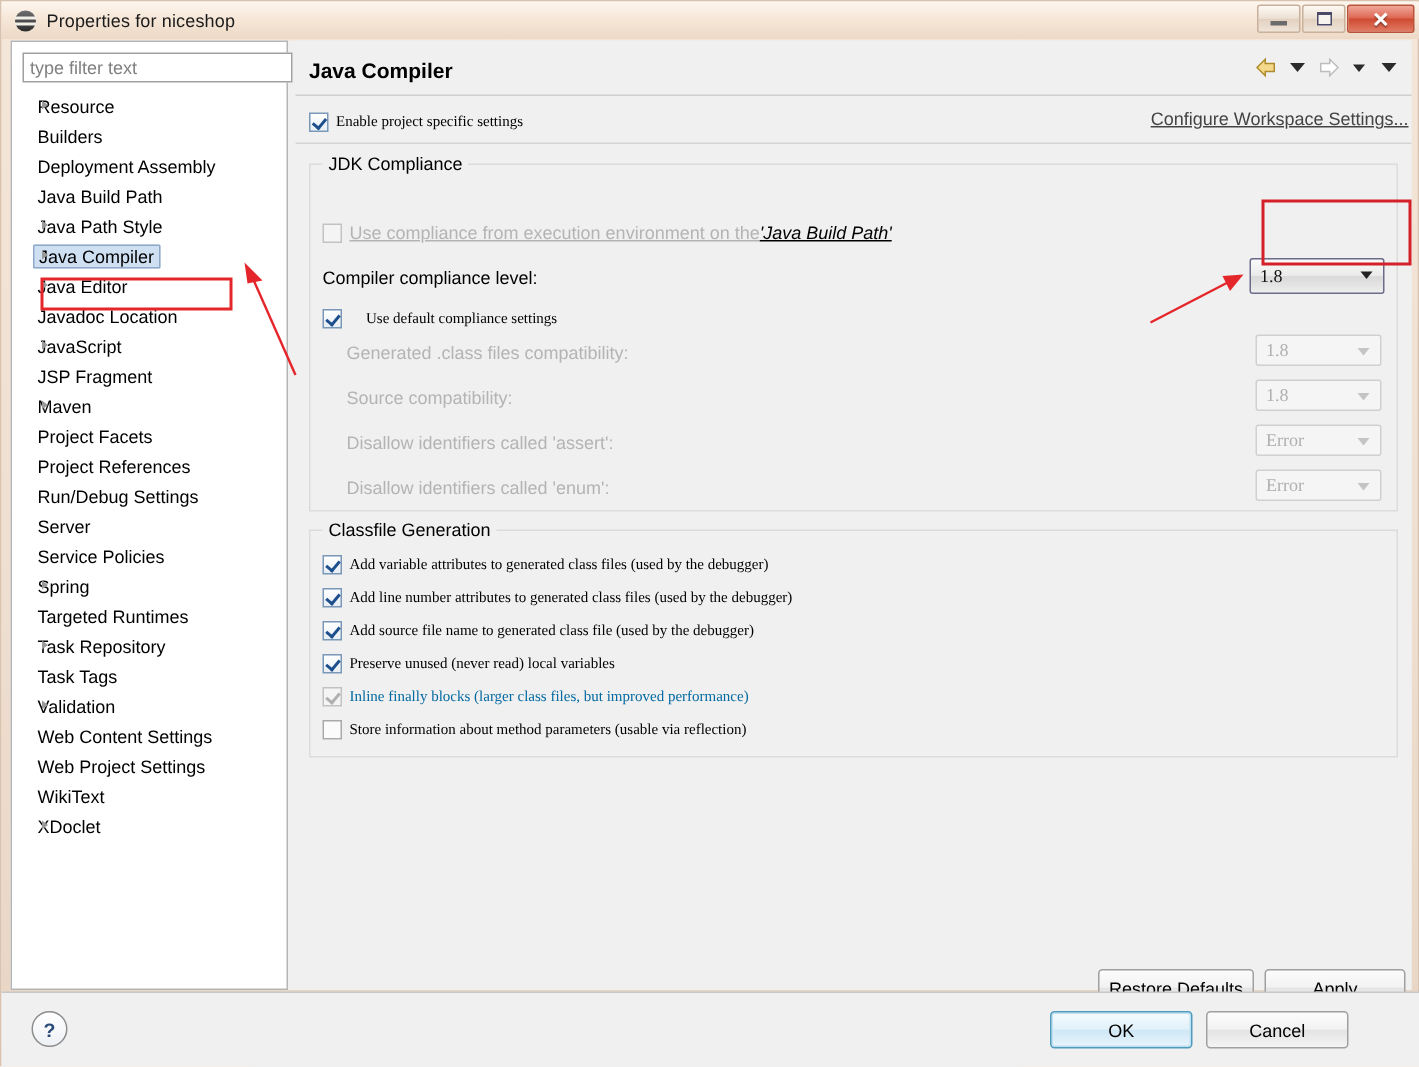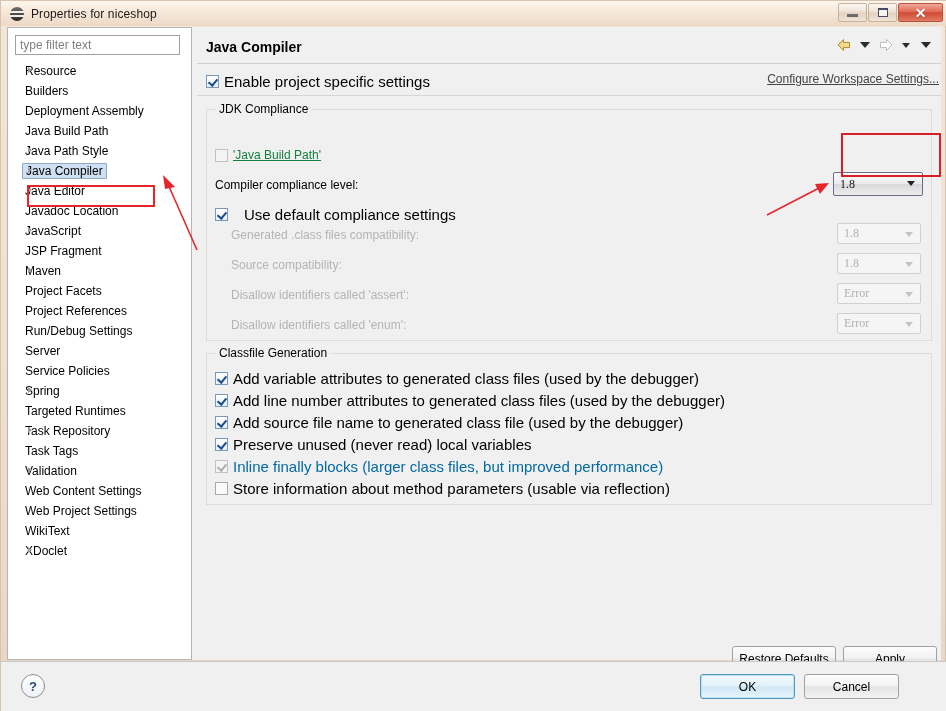--- a/index.html
+++ b/index.html
@@ -79,21 +79,21 @@
   
   .tree-pane {
     position: absolute; left: 0; top: 0;
     width: 185px; height: 633px;
     background: #ffffff;
     border: 1px solid #b5b5b5;
     box-sizing: border-box;
   }
   .filter-box {
     position: absolute; left: 7px; top: 7px;
-    width: 165px; height: 20px;
+    width: 180px; height: 20px;
     border: 1px solid #a0a0a0;
     background: #ffffff;
     box-sizing: border-box;
     font-size: 12px; color: #777777;
     padding: 2px 4px;
     outline: none;
     font-family: "Liberation Sans", sans-serif;
   }
   .filter-box::placeholder { color: #808080; opacity: 1; }
   .tree {
@@ -193,21 +193,21 @@
   }
   .cb.empty {
     border-color: #a9a9a9;
     background: #fbfbfb;
   }
   .cb.disabled {
     border-color: #c2c2c2;
     background: #f4f4f4;
   }
   .cb.disabled.checked::after { border-color: #b0b0b0; }
-  .cb-label { font-size: 15px; color: #000000; white-space: nowrap; }
+  .cb-label { font-size: 10px; color: #000000; white-space: nowrap; font-family: Liberation Serif, serif; }
   .cb-label.dim { color: #0369a1; }
   
   .group {
     position: absolute;
     border: 1px solid #dcdcdc;
     box-sizing: border-box;
     background: transparent;
   }
   .group-title {
     position: absolute; top: -8px; left: 8px;
@@ -219,21 +219,21 @@
   #jdk-group { left: 9px; top: 82px; width: 726px; height: 232px; }
   #classfile-group { left: 9px; top: 326px; width: 726px; height: 152px; }
   .row {
     position: absolute;
     display: flex; align-items: center;
     font-size: 12px;
   }
   .lbl { font-size: 12px; color: #000000; white-space: nowrap; }
   .lbl.dim { color: #b4b4b4; }
   .ulink { color: #444444; text-decoration: underline; }
-  .ulink.dim { color: #15803d; text-decoration: underline; }
+  .ulink.dim { color: #000000; text-decoration: underline; font-style: italic; }
   .underline-first { text-decoration: underline; }
   
   .combo {
     position: absolute;
     width: 84px; height: 21px;
     border: 1px solid #a8a8a8;
     border-radius: 2px;
     box-sizing: border-box;
     background: linear-gradient(to bottom, #fdfdfd 0%, #f1f1f1 48%, #e3e3e3 52%, #f3f3f3 100%);
     display: flex; align-items: center;
@@ -399,20 +399,21 @@
         <span class="cb-label">Enable project specific settings</span>
       </div>
       <div class="link">Configure Workspace Settings...</div>
       <div class="enable-sep"></div>
 
       <div class="group" id="jdk-group">
         <div class="group-title">JDK Compliance</div>
 
         <div class="row" style="left:8px; top:38px;">
           <span class="cb empty disabled"></span>
+          <span class="lbl dim underline-first">Use compliance from execution environment on the </span>
             <span class="ulink dim">'Java Build Path'</span>
         </div>
 
         <div class="row" style="left:8px; top:68px;">
           <span class="lbl">Compiler compliance level:</span>
         </div>
 
         <div class="row" style="left:8px; top:96px;gap:11px;">
           <span class="cb checked"></span>
           <span class="cb-label">Use default compliance settings</span>

